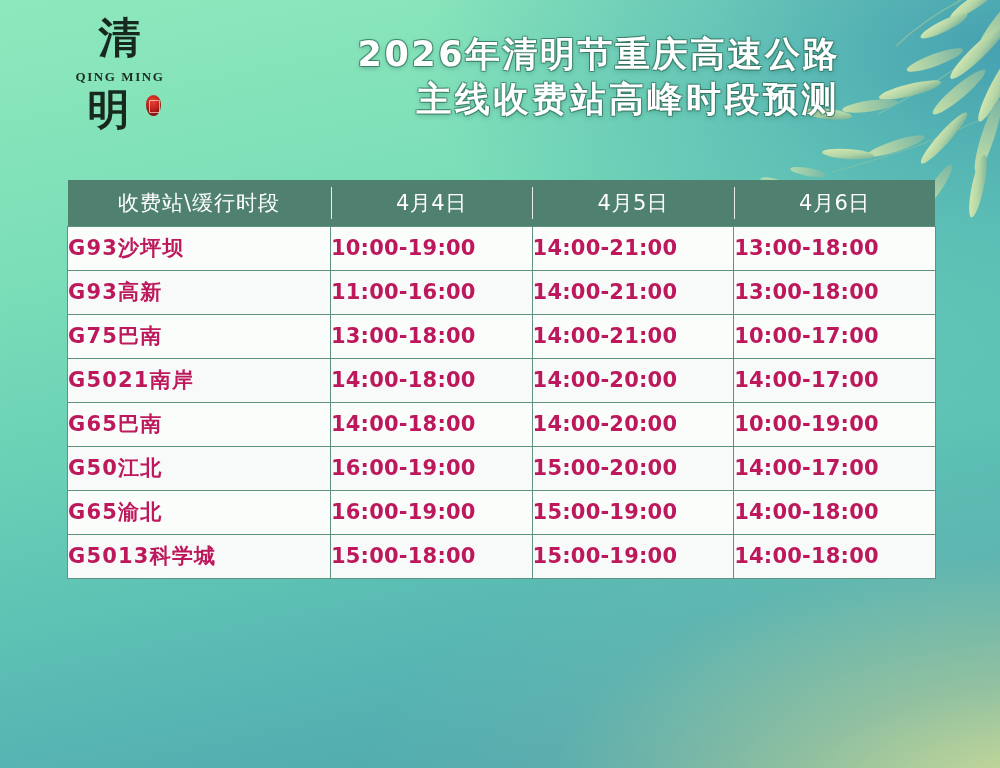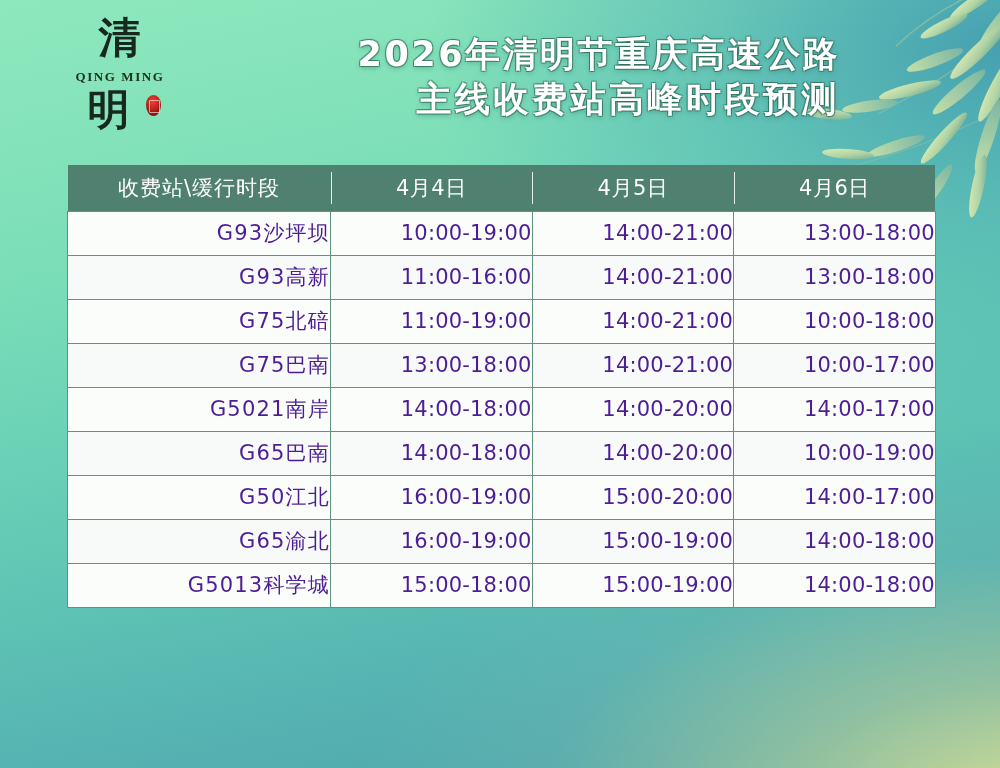--- a/index.html
+++ b/index.html
@@ -118,21 +118,21 @@
        1px  1px 0 rgba(44,110,88,0.55),
        0 2px 5px rgba(30,90,75,0.35);
     white-space: nowrap;
   }
   .headline .line2 { letter-spacing: 3.5px; }
 
   
   .table-wrap {
     position: absolute;
     left: 67px;
-    top: 165px;
+    top: 180px;
     width: 800px;
   }
   table.sched {
     width: 868px;
     border-collapse: collapse;
     table-layout: fixed;
   }
   table.sched col.c0 { width: 263px; }
   table.sched col.cd { width: 201.6px; }
 
@@ -154,25 +154,25 @@
     position: absolute;
     left: 0; top: 7px; bottom: 7px;
     width: 1px;
     background: rgba(255,255,255,0.85);
   }
   thead th.station { letter-spacing: 1px; }
 
   tbody td {
     height: 44px;
     background: #fbfdfb;
-    color: #4c1d95;
+    color: #be185d;
     font-size: 21px;
-    font-weight: 400;
+    font-weight: 700;
     font-family: "DejaVu Sans", "Liberation Sans", sans-serif;
-    text-align: right;
+    text-align: left;
     vertical-align: middle;
     border: 1px solid #5f9381;
     letter-spacing: 0.2px;
   }
   tbody td.station {
     letter-spacing: 1.2px;
     font-size: 21px;
   }
   tbody tr:nth-child(even) td { background: #f7faf8; }
 </style>
@@ -257,26 +257,20 @@
           <td>14:00-21:00</td>
           <td>13:00-18:00</td>
         </tr>
         <tr>
           <td class="station">G93高新</td>
           <td>11:00-16:00</td>
           <td>14:00-21:00</td>
           <td>13:00-18:00</td>
         </tr>
         <tr>
-          <td class="station">G75北碚</td>
-          <td>11:00-19:00</td>
-          <td>14:00-21:00</td>
-          <td>10:00-18:00</td>
-        </tr>
-        <tr>
           <td class="station">G75巴南</td>
           <td>13:00-18:00</td>
           <td>14:00-21:00</td>
           <td>10:00-17:00</td>
         </tr>
         <tr>
           <td class="station">G5021南岸</td>
           <td>14:00-18:00</td>
           <td>14:00-20:00</td>
           <td>14:00-17:00</td>

